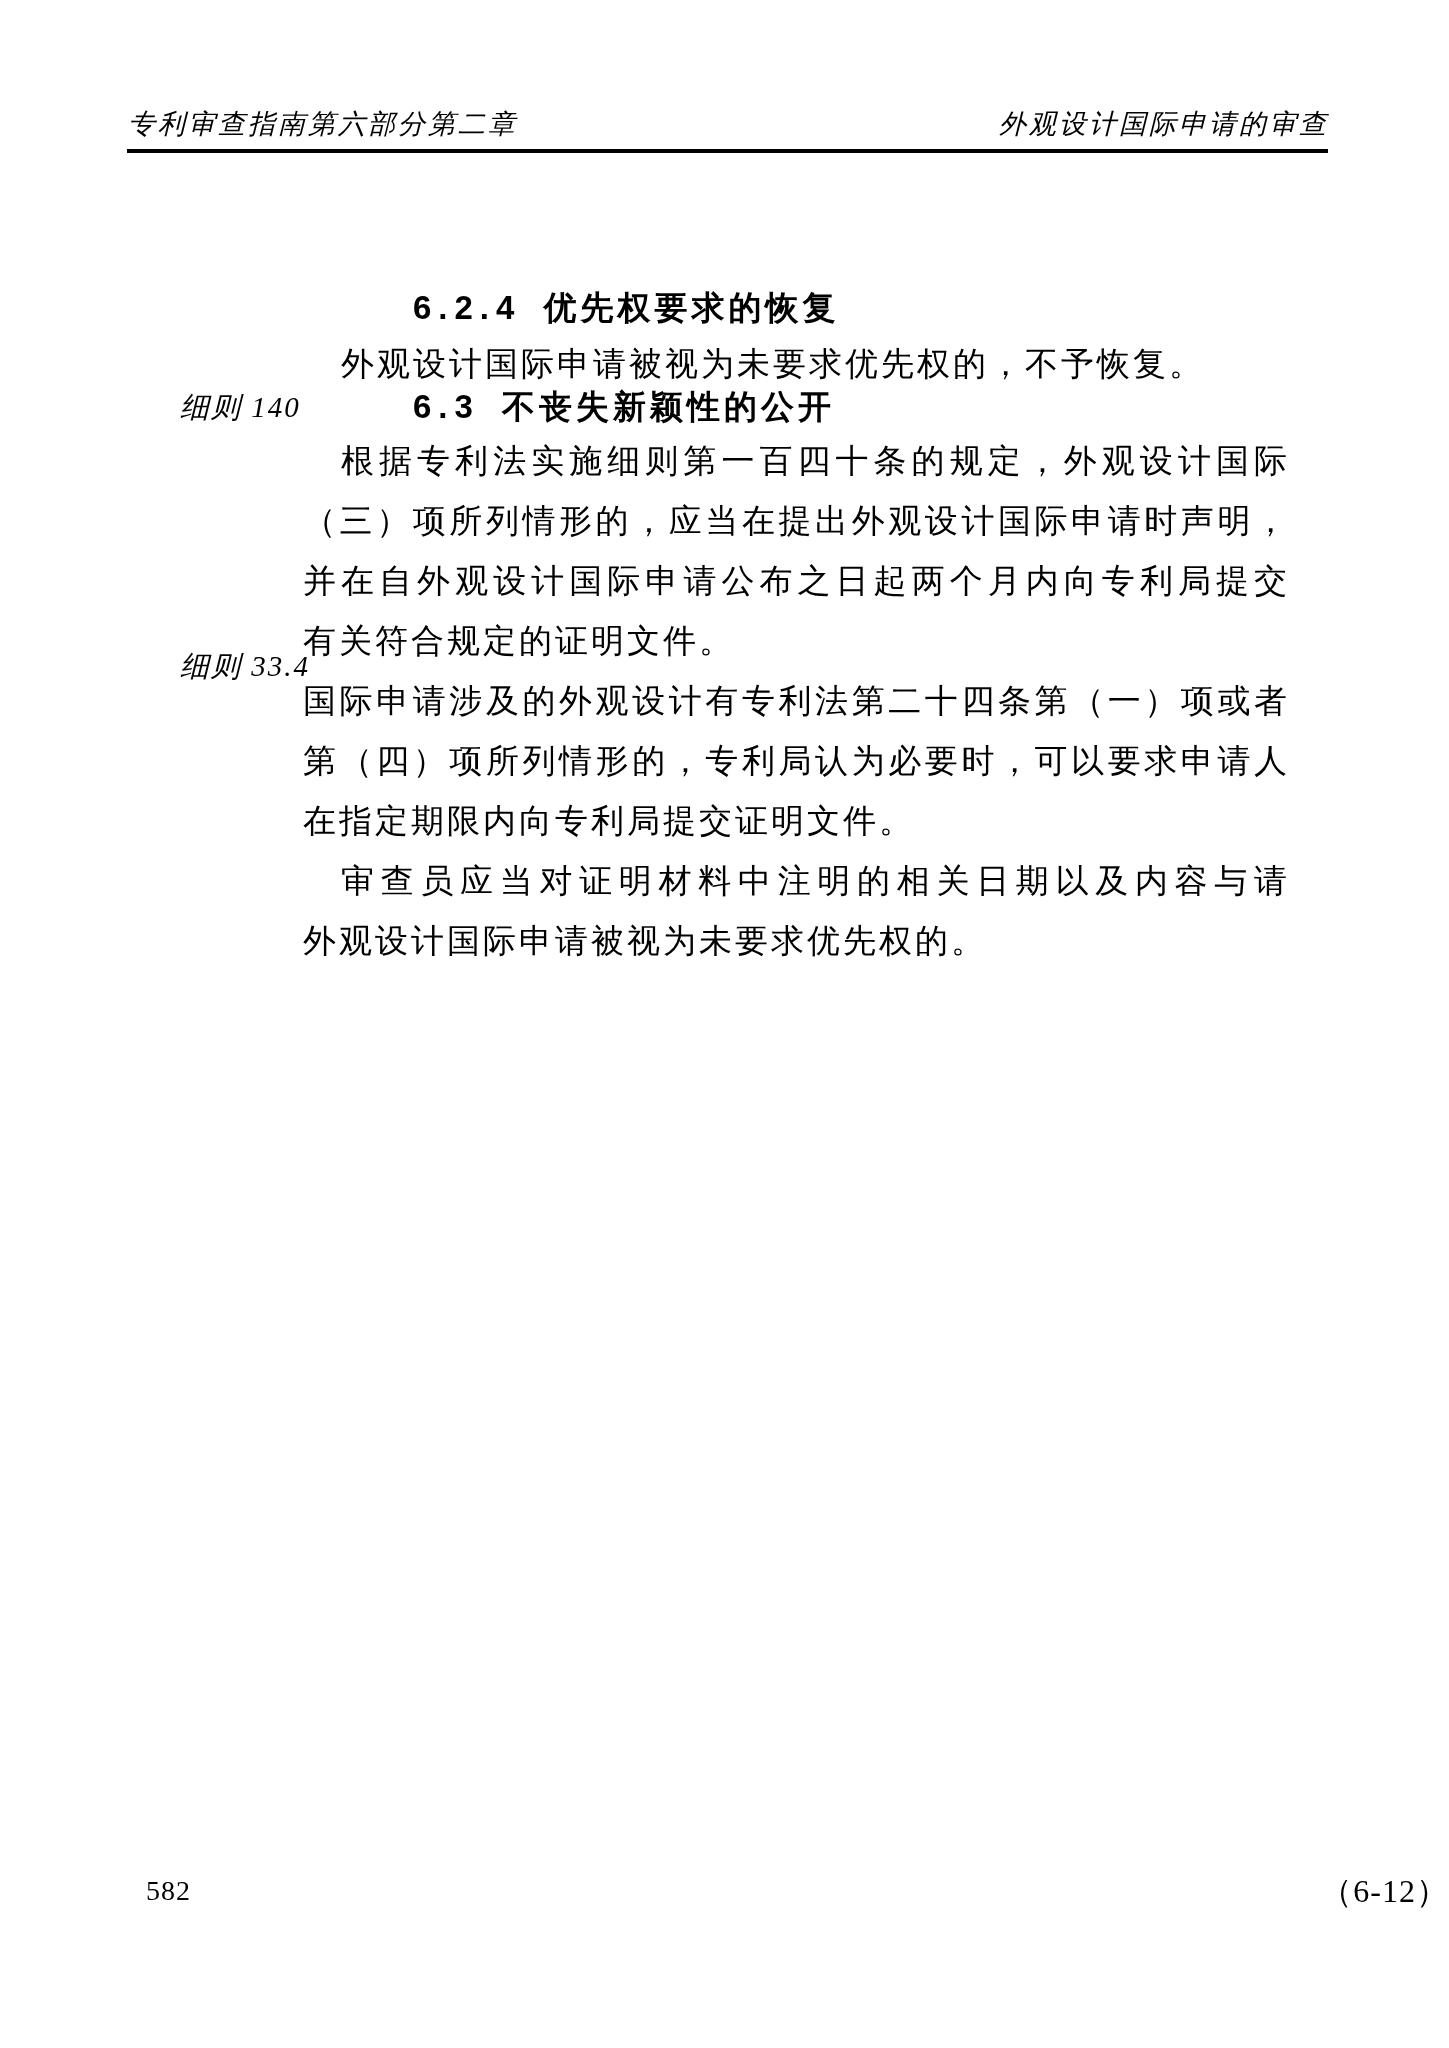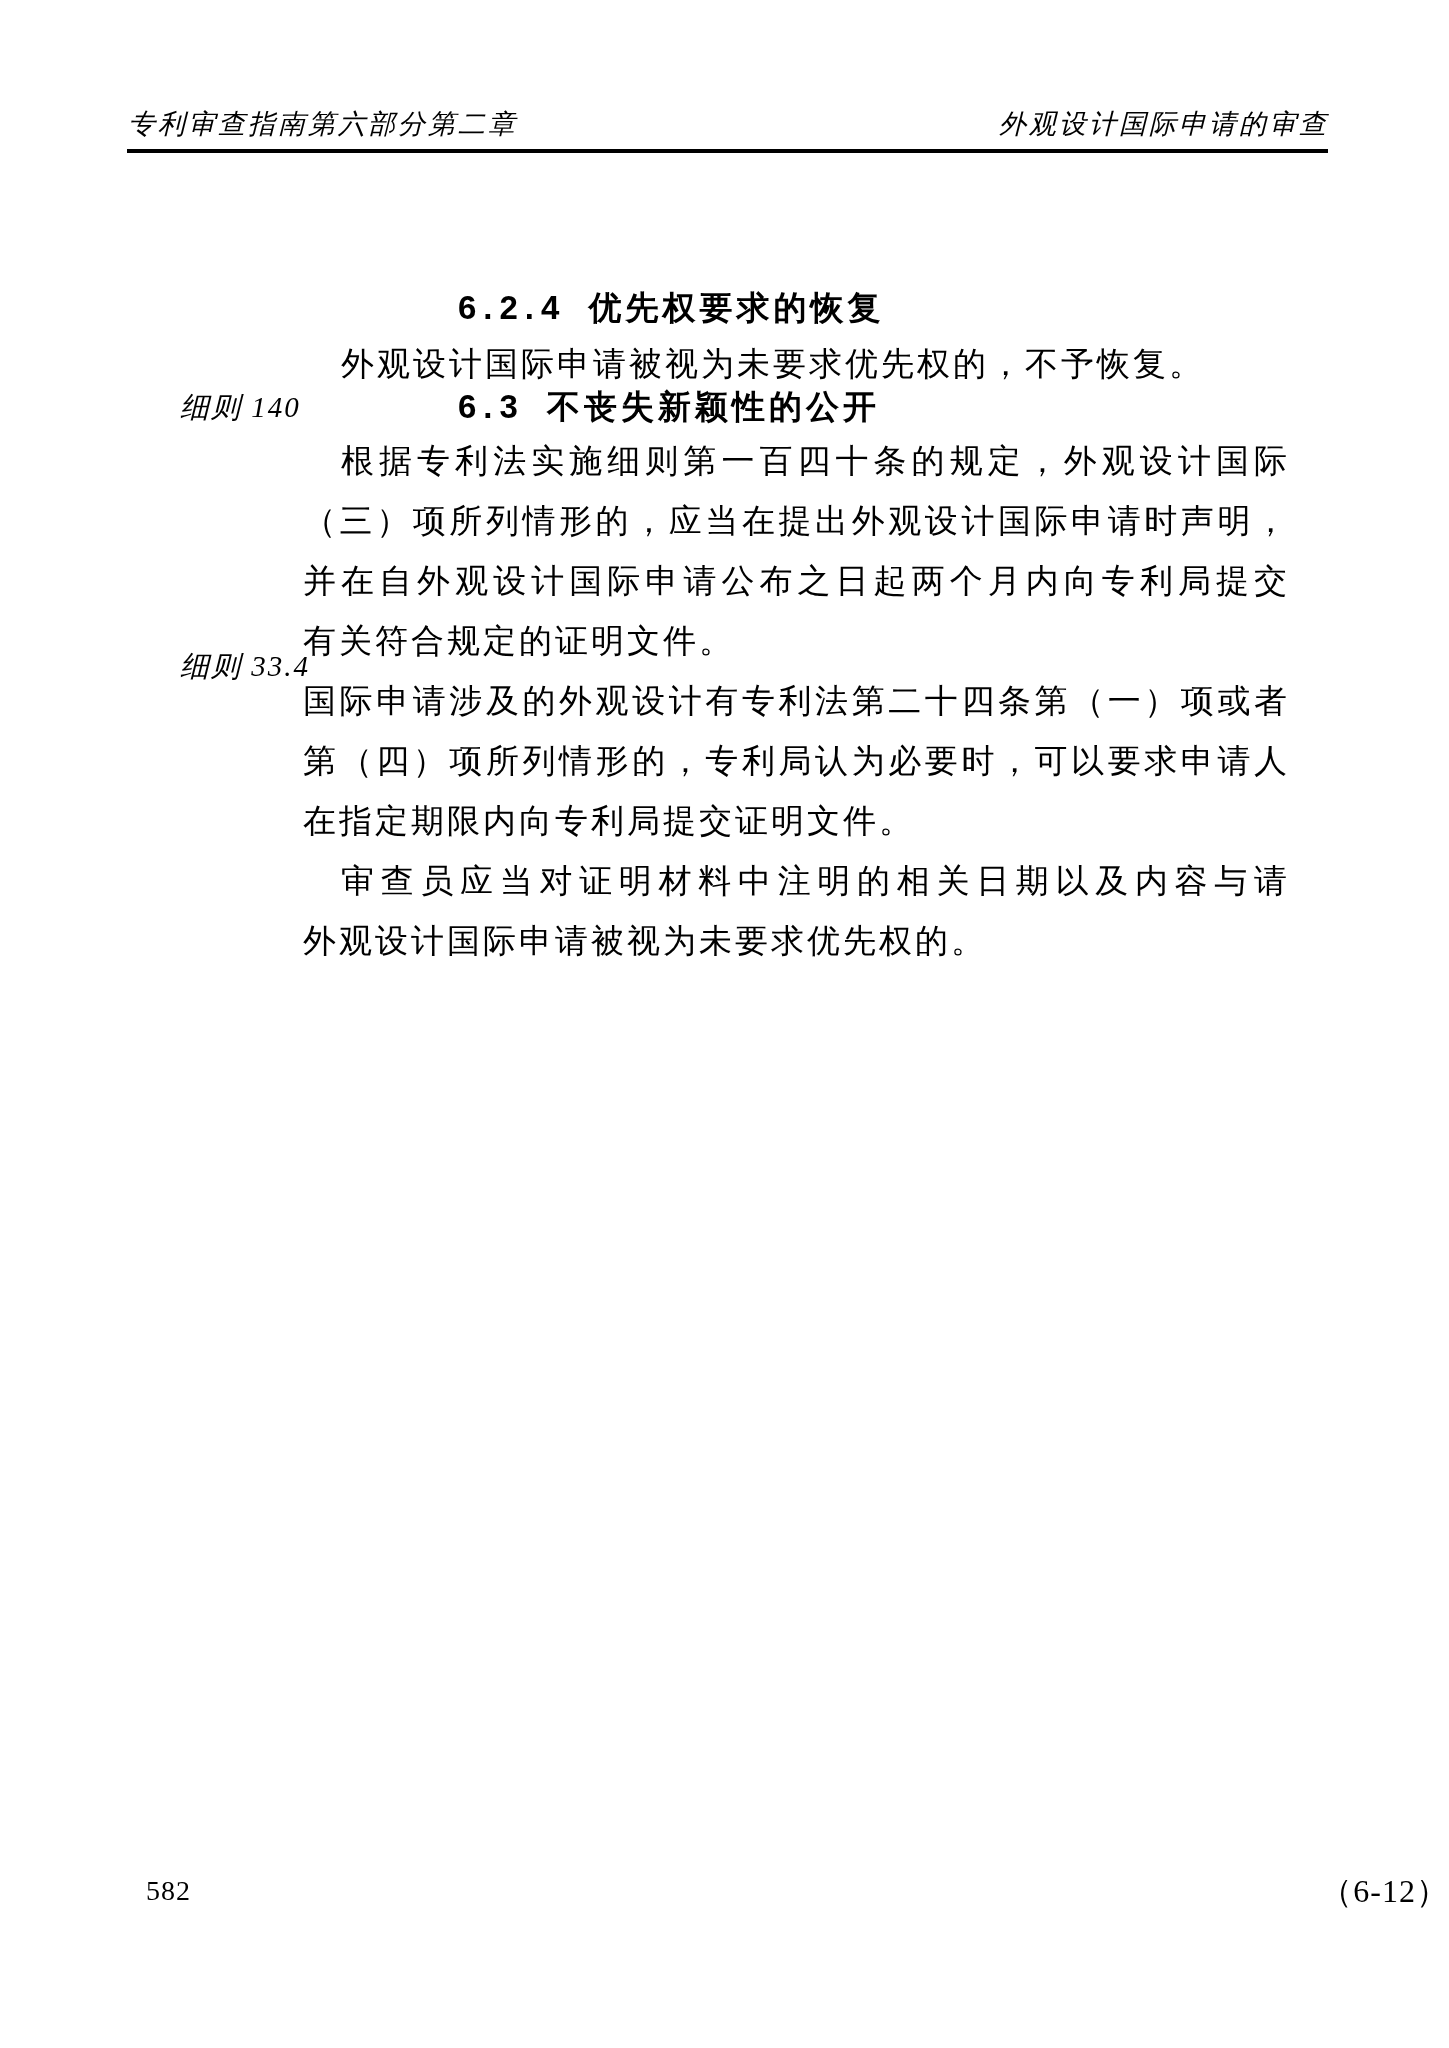--- a/index.html
+++ b/index.html
@@ -31,21 +31,21 @@
     top: 149px;
     left: 127px;
     width: 1201px;
     height: 4px;
     background: #000000;
   }
 
   
   .heading {
     position: absolute;
-    left: 458px;
+    left: 413px;
     height: 44px;
     line-height: 44px;
     font-family: "Liberation Sans", "DejaVu Sans", sans-serif;
     font-weight: bold;
     font-size: 33px;
     white-space: nowrap;
   }
   .h624 { top: 286px; }
   .h63  { top: 385px; }
   .hnum   { letter-spacing: 7px; margin-right: 22px; }

